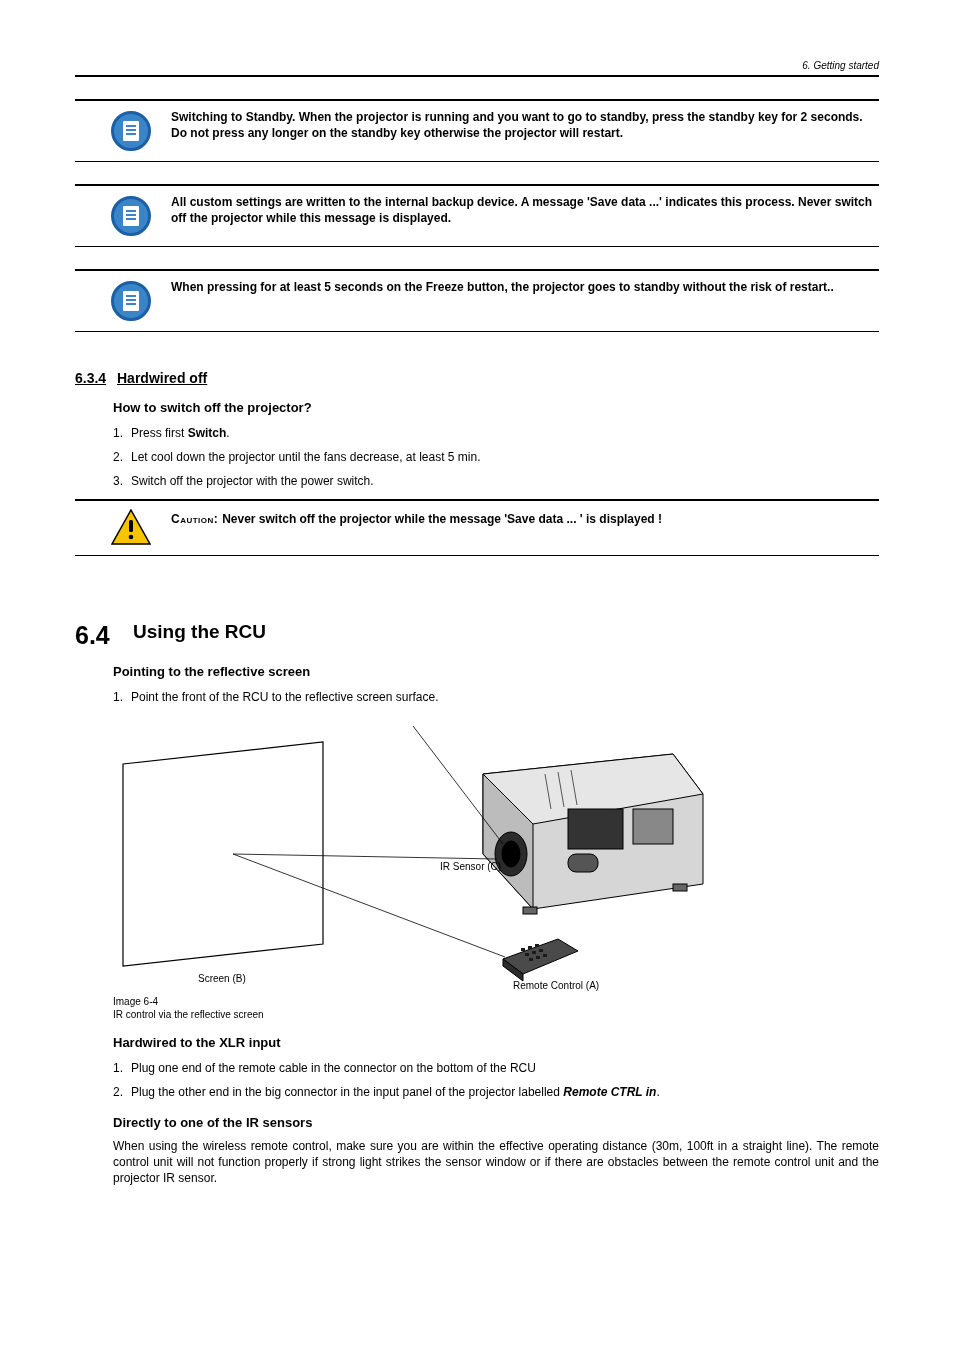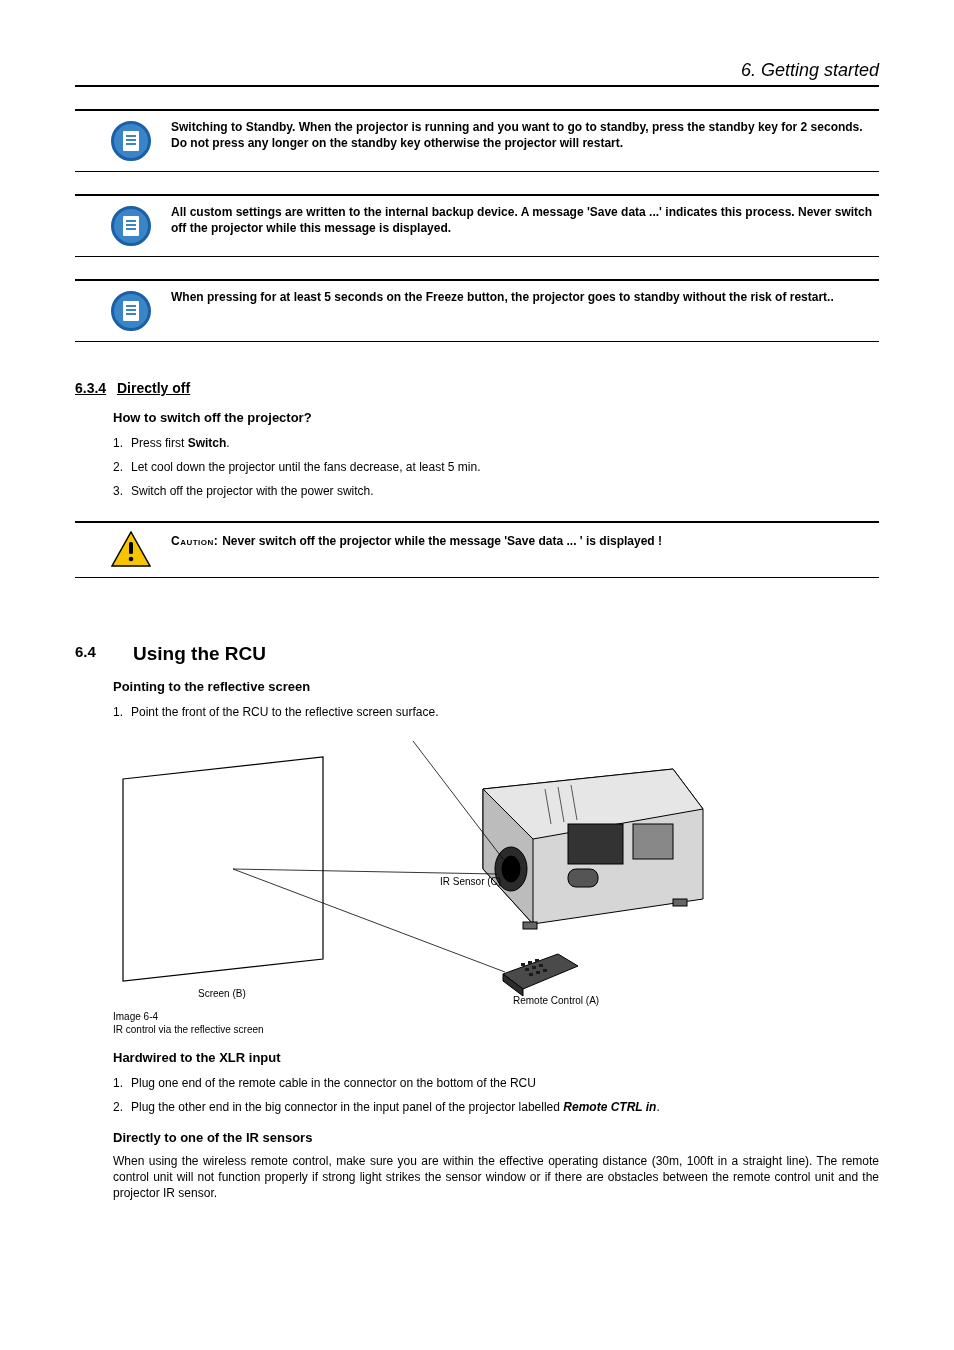--- a/index.html
+++ b/index.html
@@ -1,38 +1,38 @@
 <!DOCTYPE html>
 <html><head>
 <meta charset="utf-8">
 <style>
   * { box-sizing: border-box; margin: 0; padding: 0; }
   html, body { width: 954px; background: #fff; font-family: Arial, Helvetica, sans-serif; color: #000; }
   .page { width: 954px; min-height: 1350px; padding: 60px 75px 40px 75px; position: relative; }
   .header-area { margin-bottom: 6px; }
-  .chapter-title { font-style: italic; font-size: 18px; text-align: right; margin-bottom: 4px; }
+  .chapter-title { font-style: italic; font-size: 10px; text-align: right; margin-bottom: 4px; }
   .hr-thick { border: none; border-top: 2px solid #000; margin: 0; }
   .note-block { margin-top: 22px; }
   .note-top-rule { border: none; border-top: 2px solid #000; }
   .note-bottom-rule { border: none; border-top: 1px solid #000; }
   .note-body { display: flex; align-items: flex-start; padding: 8px 0 10px 36px; gap: 20px; }
   .note-icon-circle { flex: 0 0 40px; width: 40px; height: 40px; border-radius: 50%; border: 3px solid #1b5fa6; background: #3a84c8; display: flex; align-items: center; justify-content: center; margin-top: 2px; }
   .note-icon-doc { width: 16px; height: 20px; background: #fff; border-radius: 1px; position: relative; }
   .note-icon-doc::before { content:""; position:absolute; top:4px; left:3px; right:3px; height:2px; background:#3a84c8; box-shadow: 0 4px 0 #3a84c8, 0 8px 0 #3a84c8; }
   .note-text { font-size: 12px; font-weight: bold; line-height: 1.35; flex: 1; }
-  .caution-block { margin-top: 22px; }
+  .caution-block { margin-top: 10px; }
   .caution-body { display: flex; align-items: flex-start; padding: 8px 0 10px 36px; gap: 20px; }
   .caution-icon { flex: 0 0 40px; width: 40px; height: 36px; position: relative; margin-top: 0; }
   .caution-text { font-size: 12px; font-weight: bold; line-height: 1.35; flex: 1; padding-top: 2px; }
   .sc { font-variant: small-caps; letter-spacing: 0.5px; }
   .sec-row { display: flex; gap: 2px; margin-top: 38px; text-decoration: underline; }
   .sec-num { font-size: 14px; font-weight: bold; width: 40px; }
   .sec-title { font-size: 14px; font-weight: bold; }
   .h1-row { display: flex; gap: 18px; margin-top: 65px; margin-bottom: 4px; }
-  .h1-num { font-size: 15px; font-weight: bold; width: 40px; }
+  .h1-num { font-size: 25px; font-weight: bold; width: 40px; }
   .h1-title { font-size: 19px; font-weight: bold; }
   .indent { margin-left: 38px; }
   .sub-title { font-size: 13px; font-weight: bold; margin-top: 14px; }
   .ol { list-style: none; margin-top: 10px; }
   .ol li { font-size: 12px; line-height: 1.4; margin-bottom: 7px; display: flex; }
   .ol li .num { width: 18px; flex-shrink: 0; }
   .ol li .txt { flex: 1; }
   .bold-inline { font-weight: bold; }
   .bold-italic-inline { font-weight: bold; font-style: italic; }
   .figure { margin-top: 8px; }
@@ -81,21 +81,21 @@
       <div class="note-icon-circle">
           <div class="note-icon-doc"></div>
         </div>
       <div class="note-text">When pressing for at least 5 seconds on the Freeze button, the projector goes to standby without the risk of restart..</div>
     </div>
     <hr class="note-bottom-rule">
   </div>
 
   <div class="sec-row">
     <div class="sec-num">6.3.4</div>
-    <div class="sec-title">Directly off</div>
+    <div class="sec-title">Hardwired off</div>
   </div>
 
   <div class="indent">
     <div class="sub-title">How to switch off the projector?</div>
     <ol class="ol">
       <li>
         <span class="num">1.</span>
         <span class="txt">
           <span>Press first </span><span class="bold-inline">Switch</span><span>.</span>
         </span>

